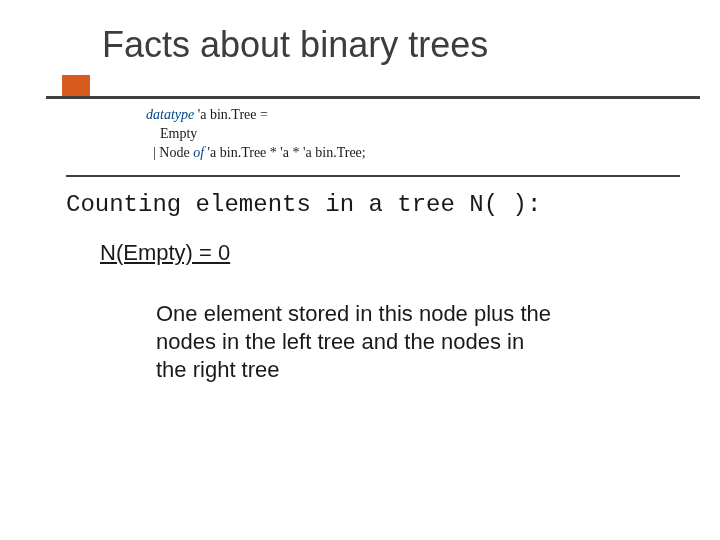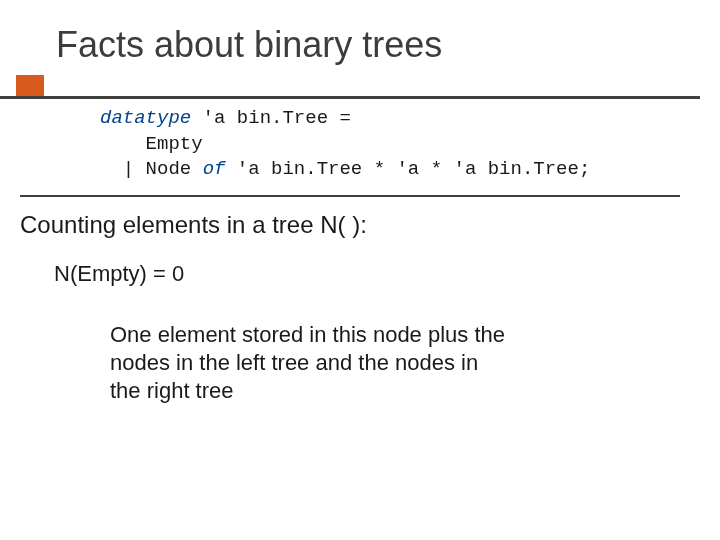--- a/index.html
+++ b/index.html
@@ -10,20 +10,21 @@
     background: #ffffff;
     font-family: Arial, Helvetica, sans-serif;
     color: #1a1a1a;
     overflow: hidden;
   }
   .slide {
     position: relative;
     width: 700px;
     height: 540px;
     box-sizing: border-box;
+    padding-left: 46px;
   }
   .title {
     font-size: 36px;
     color: #3d3d3d;
     padding: 24px 0 10px 56px;
   }
   .title-rule-wrap {
     position: relative;
     height: 8px;
     margin-left: 0;
@@ -38,38 +39,40 @@
   }
   .title-rule {
     position: absolute;
     left: 0;
     right: 0;
     top: 20px;
     border-top: 3px solid #3f3f3f;
   }
   .codeblock {
     margin: 22px 0 12px 100px;
-    font-family: Liberation Mono, monospace;
-    font-size: 19px;
+    font-family: Liberation Serif, serif;
+    font-size: 14px;
     line-height: 1.35;
     white-space: pre;
   }
   .kw { color: #00438a; font-style: italic; }
   .content-rule {
     margin: 8px 20px 0 20px;
     border: none;
     border-top: 2px solid #3f3f3f;
   }
   .subhead {
     font-size: 24px;
     margin: 14px 0 8px 20px;
+    font-family: Liberation Mono, monospace;
   }
   .eqline {
     font-size: 22px;
     margin: 22px 0 10px 54px;
+    text-decoration: underline;
   }
   .explain {
     font-size: 22px;
     margin: 34px 0 0 110px;
     max-width: 400px;
     line-height: 1.28;
   }
 </style>
 </head>
 <body>

